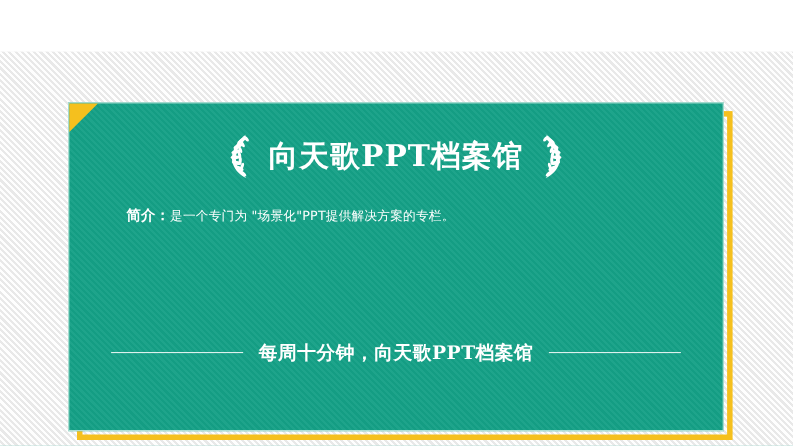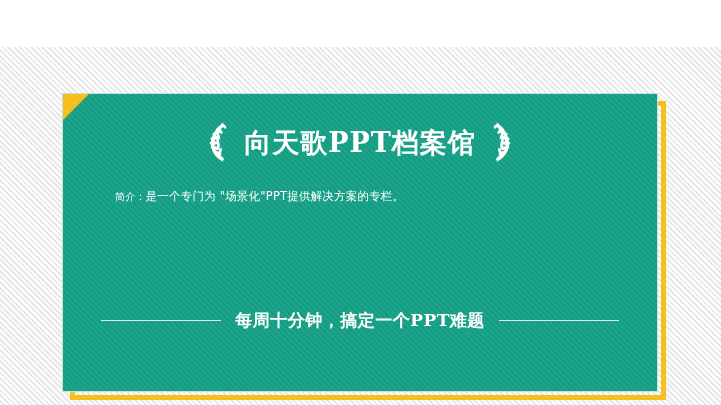--- a/index.html
+++ b/index.html
@@ -112,22 +112,22 @@
   }
   .para {
     font-size: 11.5px;
     line-height: 21px;
     letter-spacing: 0.2px;
     margin: 0 0 11px 0;
     text-align: left;
   }
   .para:last-child { margin-bottom: 0; }
   .lead {
-    font-weight: normal;
-    font-size: 10px;
+    font-weight: bold;
+    font-size: 13px;
   }
 
   
   .tagline-row {
     position: absolute;
     left: 0;
     top: 215px;
     width: 100%;
     display: flex;
     align-items: center;
@@ -202,18 +202,18 @@
         </g>
       </svg>
     </div>
 
     <div class="body-block">
       <p class="para"><span class="lead">简介：</span><span>是一个专门为 "场景化"PPT提供解决方案的专栏。</span></p>
     </div>
 
     <div class="tagline-row">
       <div class="rule"></div>
-      <div class="tagline">每周十分钟，搞定一个PPT难题</div>
+      <div class="tagline">每周十分钟，向天歌PPT档案馆</div>
       <div class="rule"></div>
     </div>
 
   </div>
 </div>
 
 </body></html>

